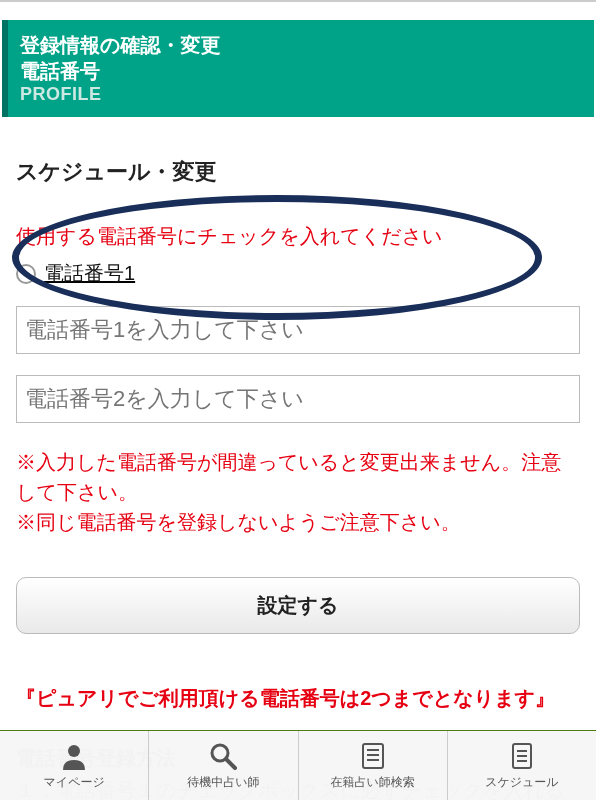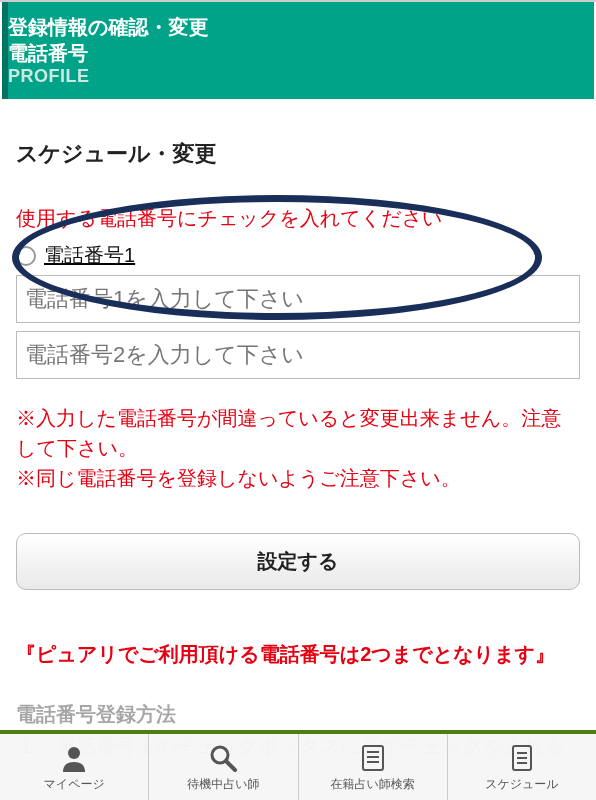--- a/index.html
+++ b/index.html
@@ -1,36 +1,36 @@
 <!DOCTYPE html>
 <html><head>
 <meta charset="utf-8">
 <style>
 * { margin: 0; padding: 0; box-sizing: border-box; }
 body { width: 596px; height: 800px; font-family: "Hiragino Kaku Gothic ProN", "Meiryo", sans-serif; background: #fff; overflow: hidden; position: relative; }
 .top-border { height: 2px; background: #ccc; }
-.header { background: #00a388; color: #fff; padding: 12px 0; border-left: 6px solid #007362; margin: 0 2px 0 2px; }
+.header { background: #00a388; color: #fff; padding: 12px 12px; border-left: 6px solid #007362; margin: 18px 2px 0 2px; }
 .header .title-1 { font-size: 20px; font-weight: bold; line-height: 1.3; }
 .header .title-2 { font-size: 20px; font-weight: bold; line-height: 1.3; }
 .header .profile { font-size: 18px; font-weight: bold; color: #cce8e2; letter-spacing: 0.5px; }
 .content { padding: 20px 16px 0 16px; position: relative; }
 .section-title { font-size: 22px; font-weight: bold; color: #222; margin-top: 20px; }
 .instruction-red { font-size: 20px; color: #e60012; margin-top: 36px; }
 .form-group { margin-top: 6px; }
 .radio-row { display: flex; align-items: center; padding: 4px 0; text-decoration: underline; }
 .radio-btn { width: 20px; height: 20px; border: 2px solid #999; border-radius: 50%; background: #fff; margin-right: 8px; cursor: pointer; display:inline-block; }
 .radio-label { font-size: 20px; color: #111; }
-.input-box { width: 100%; border: 1px solid #bbb; padding: 10px 8px; font-size: 22px; color: #4c1d95; background: #fff; margin-top: 2px; }
+.input-box { width: 100%; border: 1px solid #bbb; padding: 10px 8px; font-size: 22px; color: #4c1d95; background: #fff; margin-top: 15px; }
 .caution-block { margin-top: 24px; }
 .caution-text { font-size: 20px; color: #e60012; line-height: 1.5; }
 .submit-btn { width: 100%; margin-top: 40px; padding: 14px 0; font-size: 20px; font-weight: bold; background: linear-gradient(#fff, #e9e9e9); border: 1px solid #bbb; border-radius: 10px; cursor: pointer; color: #222; }
 .notice-blue-red { font-size: 20px; color: #e60012; font-weight: bold; margin-top: 50px; line-height: 1.4; }
 .faded-section { margin-top: 30px; color: rgba(34,34,34,0.35); font-size: 20px; line-height: 1.6; position: relative; }
 .faded-title { font-size: 20px; font-weight: bold; color: rgba(0,0,0,0.35); }
-.bottom-nav { position: absolute; bottom: 0; left: 0; right: 0; height: 70px; background: rgba(245,245,245,0.95); border-top: 4px solid #4d7c0f; display: flex; }
+.bottom-nav { position: absolute; bottom: 0; left: 0; right: 0; height: 70px; background: rgba(245,245,245,0.95); border-top: 1px solid #4d7c0f; display: flex; }
 .nav-item { flex: 1; display: flex; flex-direction: column; align-items: center; justify-content: center; border-right: 1px solid #ccc; cursor: pointer; }
 .nav-item:last-child { border-right: none; }
 .nav-icon { width: 32px; height: 32px; display:flex; align-items:center; justify-content:center; }
 .nav-label { font-size: 12px; color: #555; margin-top: 2px; }
 .ellipse-mark { position: absolute; top: 195px; left: 12px; width: 530px; height: 125px; border: 7px solid #1a2e5a; border-radius: 50%; pointer-events: none; z-index: 50; }
 svg { display:block; }
 </style>
 </head>
 <body>
 

